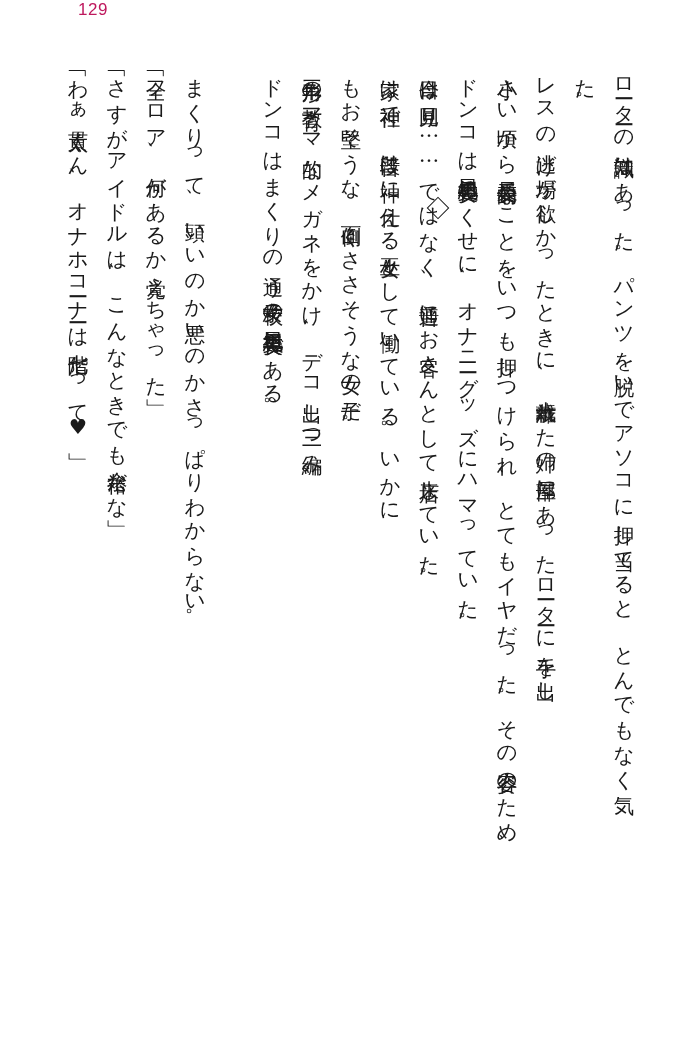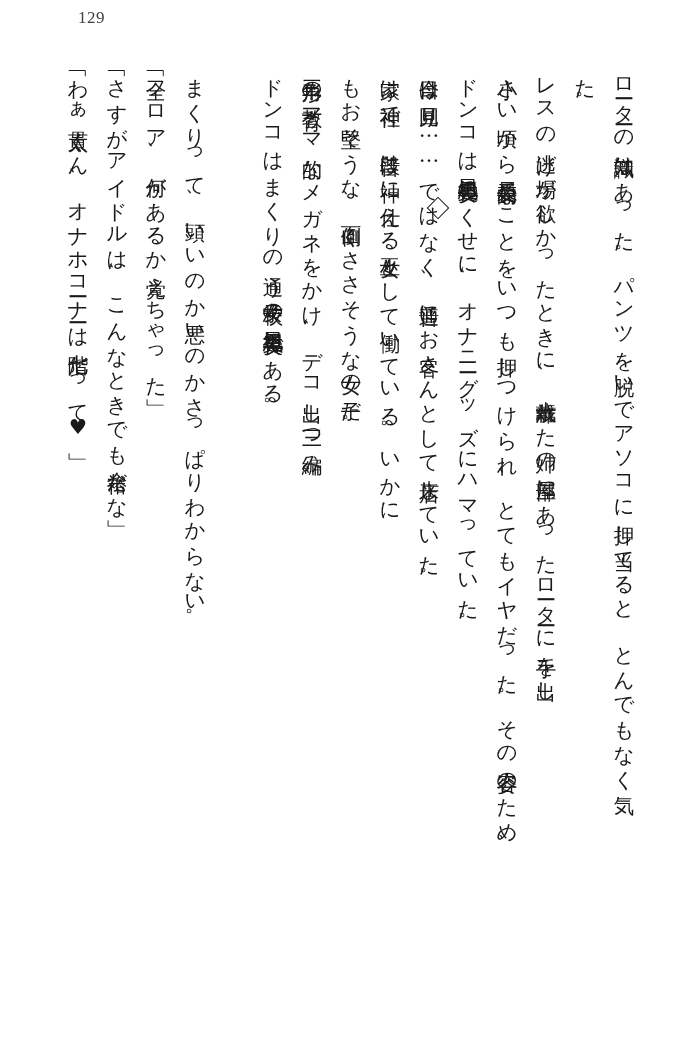--- a/index.html
+++ b/index.html
@@ -11,25 +11,25 @@
     position: relative;
     width: 693px;
     height: 1050px;
     background: #ffffff;
     overflow: hidden;
     font-family: "DejaVu Serif", "Liberation Serif", serif;
     color: #1a1a1a;
   }
   .page-number {
     position: absolute;
-    top: 8px;
+    top: 0;
     left: 78px;
     font-size: 17px;
-    font-family: Liberation Serif, serif;
-    color: #404040;
+    font-family: Liberation Sans, sans-serif;
+    color: #be185d;
     letter-spacing: 0.5px;
   }
   .body-text {
     position: absolute;
     top: 64px;
     right: 50px;
     height: 950px;
     width: 600px;
     writing-mode: vertical-rl;
     text-orientation: upright;

